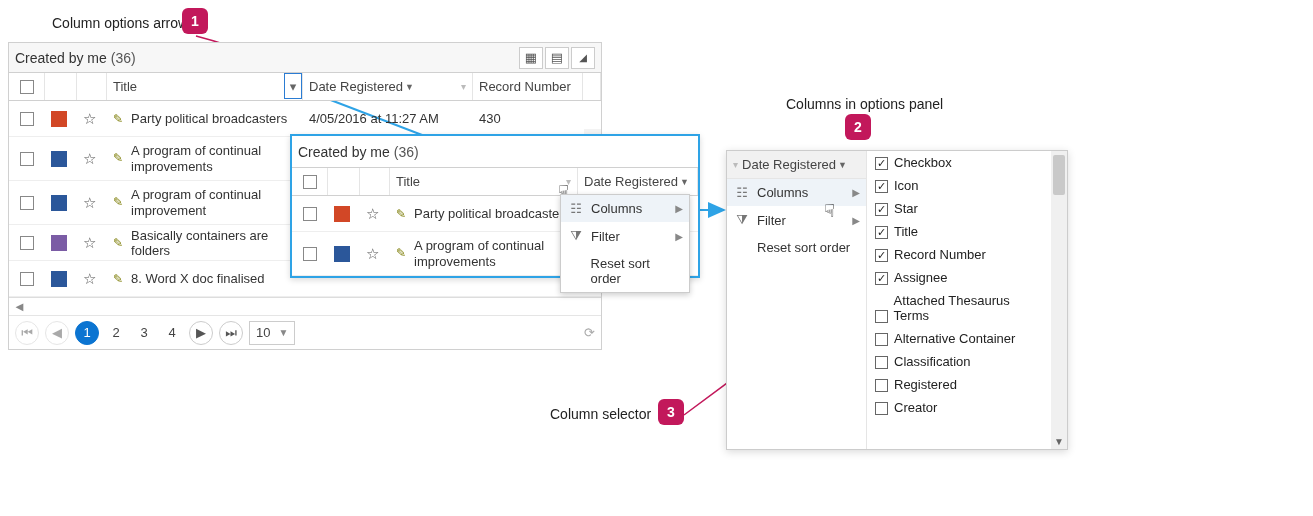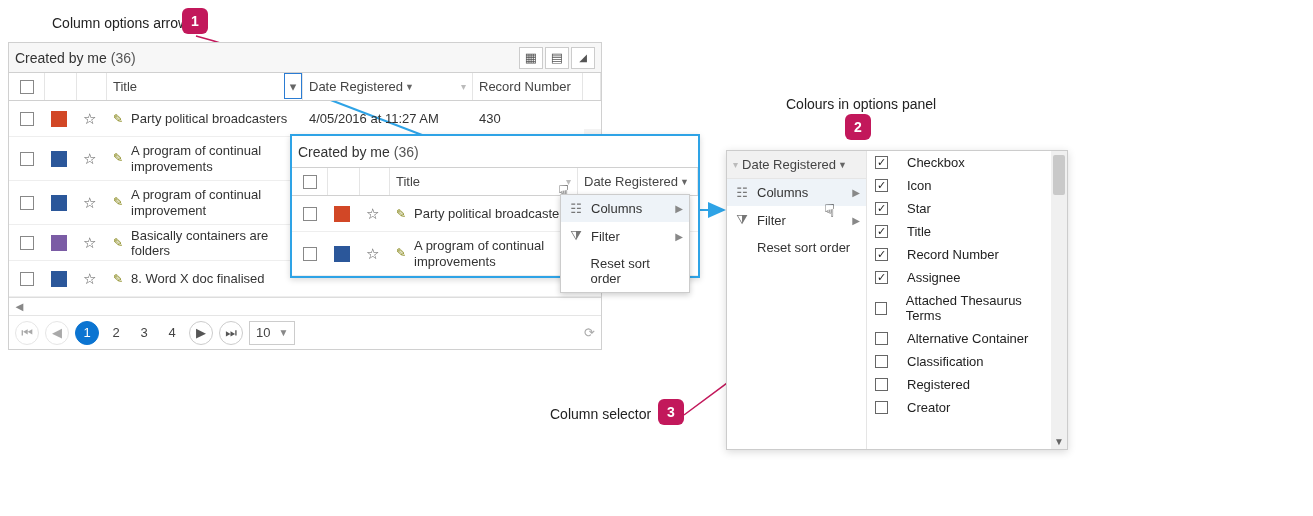--- a/index.html
+++ b/index.html
@@ -191,21 +191,21 @@
   .panel3-right {
     flex:1;
     overflow:hidden;
     position:relative;
   }
   .col-list {
     position:absolute; top:0; left:0; right:16px; bottom:0;
     overflow:hidden;
   }
   .col-list .citem {
-    display:flex; align-items:center; gap:19px;
+    display:flex; align-items:flex-end; gap:6px;
     padding:4px 8px;
     font-size:13px;
     color:#222;
   }
   .cbox {
     width:13px; height:13px; border:1px solid #666;
     display:inline-flex; align-items:center; justify-content:center;
     font-size:11px; color:#222; line-height:1;
   }
   .cbox.checked::after{ content:"✓"; }
@@ -233,21 +233,21 @@
   .vscroll .arrup{top:0;} .vscroll .arrdn{bottom:0;}
 </style>
 </head>
 <body>
 
 <div class="callout-label" style="top:15px; left:52px;">Column options arrow</div>
 <div class="callout-badge" style="top:8px; left:182px;">
     <span>1</span>
   </div>
 
-<div class="callout-label" style="top:96px; left:786px;">Colours in options panel</div>
+<div class="callout-label" style="top:96px; left:786px;">Columns in options panel</div>
 <div class="callout-badge" style="top:114px; left:845px;">
     <span>2</span>
   </div>
 
 <div class="callout-label" style="top:406px; left:550px;">Column selector</div>
 <div class="callout-badge" style="top:399px; left:658px;">
     <span>3</span>
   </div>
 
 <svg class="arrow" style="top:30px; left:190px;" width="110" height="50">

